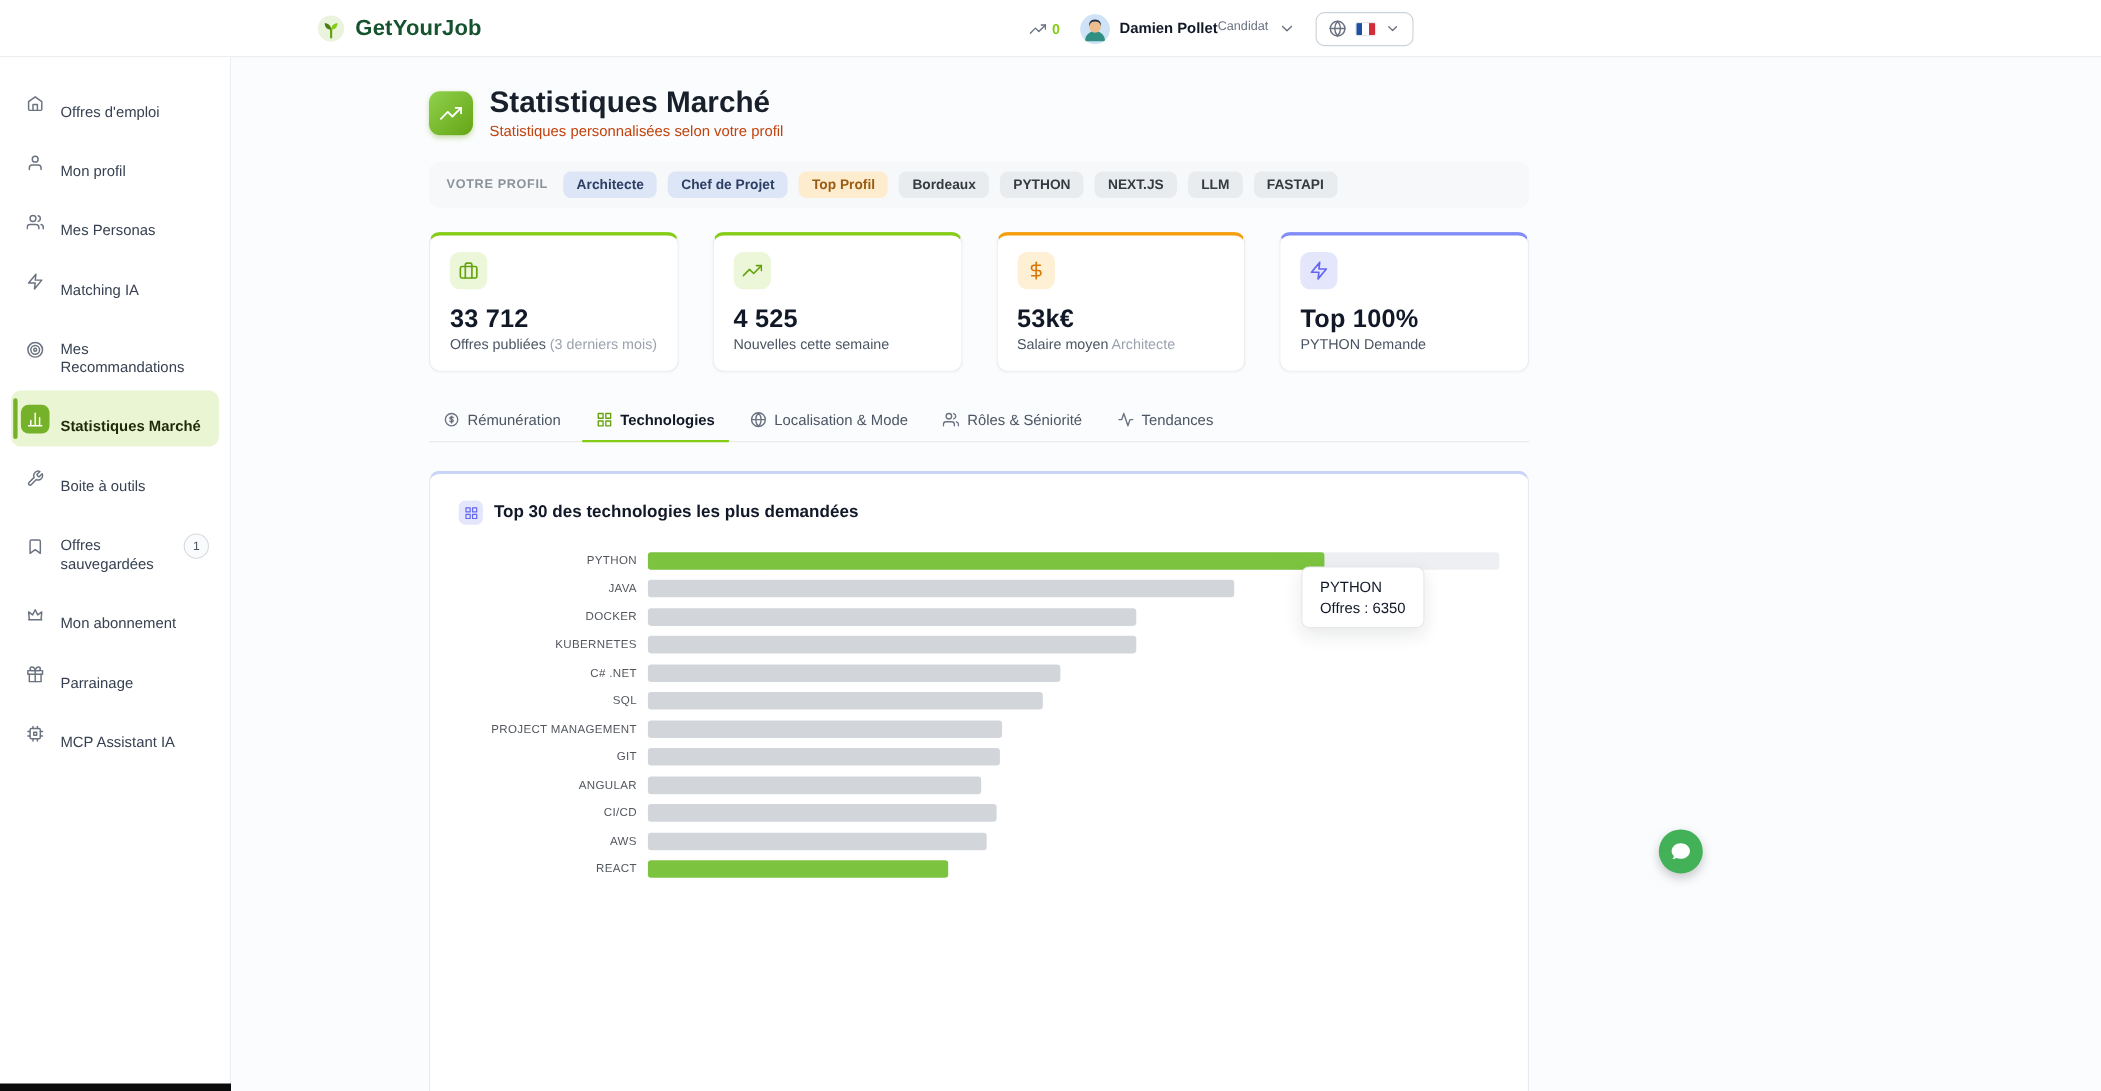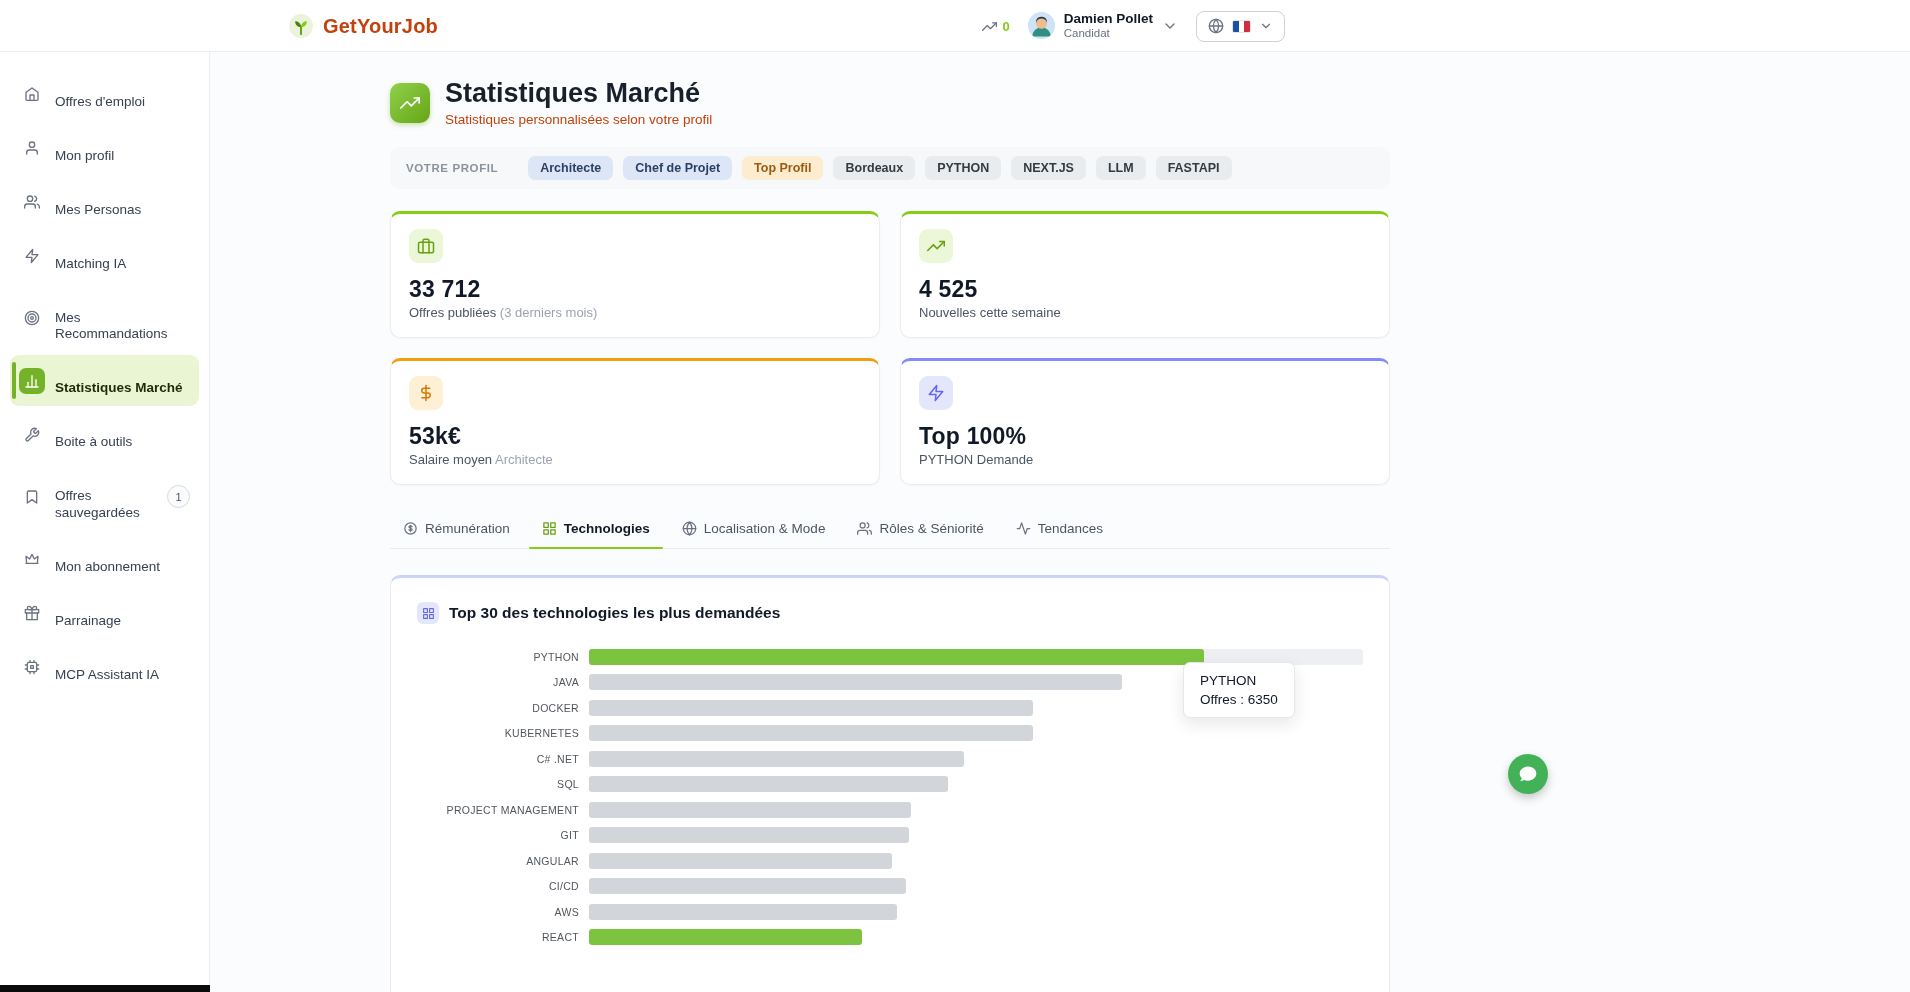--- a/index.html
+++ b/index.html
@@ -2,26 +2,26 @@
 <html><head>
 <meta charset="utf-8">
 <style>
   * { box-sizing: border-box; margin: 0; padding: 0; }
   html,body { width:1910px; height:992px; overflow:hidden; }
   body { font-family:"Liberation Sans", sans-serif; background:#fbfcfd; color:#1f2937; position:relative; }
 
   
   .topbar { position:absolute; top:0; left:0; width:1910px; height:52px; background:#fff; border-bottom:1px solid #ebedf0; z-index:20; }
   .logo { position:absolute; left:288px; top:0; height:52px; display:flex; align-items:center; gap:9px; }
-  .logo-text { font-size:20px; font-weight:bold; color:#c2410c; letter-spacing:.2px; }
+  .logo-text { font-size:20px; font-weight:bold; color:#14532d; letter-spacing:.2px; }
   .top-right { position:absolute; right:625px; top:0; height:52px; display:flex; align-items:center; gap:18px; }
   .notif { display:flex; align-items:center; gap:5px; color:#84cc16; font-size:13px; font-weight:bold; }
   .userbox { display:flex; align-items:center; gap:9px; cursor:pointer; }
   .avatar { width:27px; height:27px; border-radius:50%; overflow:hidden; background:#d6e6f5; flex:0 0 auto; }
-  .user-meta { display:flex; flex-direction:column; line-height:1.2; }
+  .user-meta { display:flex; flex-direction:row; line-height:1.2; }
   .user-name { font-size:13.5px; font-weight:bold; color:#111827; }
   .user-role { font-size:11.5px; color:#6b7280; }
   .chev { color:#6b7280; display:flex; }
   .langbox { display:flex; align-items:center; gap:8px; border:1px solid #cbd2d9; border-radius:8px; padding:6px 11px; height:31px; cursor:pointer; color:#374151; background:#fff; }
   .flag { width:19px; height:13px; border-radius:2px; background:linear-gradient(90deg,#1e50a0 0 33%,#fff 33% 66%,#d22d3c 66% 100%); border:1px solid #e3e5e8; }
 
   
   .sidebar { position:absolute; top:52px; left:0; width:210px; height:940px; background:#fff; border-right:1px solid #ebedf0; padding-top:14px; z-index:10; }
   .side-item { display:flex; align-items:center; gap:10px; margin:3px 10px; padding:9px 9px; border-radius:9px; font-size:13.5px; color:#374151; cursor:pointer; position:relative; }
   .side-ic { width:26px; height:26px; display:flex; align-items:center; justify-content:center; color:#6b7280; flex:0 0 auto; border-radius:7px; }
@@ -34,28 +34,28 @@
 
   
   .main { position:absolute; left:210px; top:52px; width:1700px; height:940px; overflow:hidden; background:#fbfcfd; }
   .content { width:1000px; margin-left:180px; padding-top:26px; }
 
   .title-row { display:flex; align-items:center; gap:15px; }
   .title-icon { width:40px; height:40px; border-radius:10px; background:linear-gradient(135deg,#90d14e,#65a514); color:#fff; display:flex; align-items:center; justify-content:center; box-shadow:0 2px 5px rgba(110,170,30,.35); }
   .page-title { font-size:27px; font-weight:bold; color:#17202b; line-height:1.15; }
   .page-subtitle { font-size:13.5px; color:#c2410c; margin-top:3px; }
 
-  .profile-bar { margin-top:20px; background:#f7f8f9; border-radius:10px; padding:9px 16px; display:flex; align-items:center; gap:26px; flex-wrap:wrap; }
+  .profile-bar { margin-top:20px; background:#f7f8f9; border-radius:10px; padding:9px 16px; display:flex; align-items:center; gap:10px; flex-wrap:wrap; }
   .profile-label { font-size:11.5px; letter-spacing:.6px; color:#8a929c; font-weight:bold; margin-right:4px; }
   .chip { padding:5px 12px; border-radius:7px; font-size:12.5px; font-weight:600; white-space:nowrap; }
   .chip-blue  { background:#dde6f6; color:#2c3e63; }
   .chip-amber { background:#fdeccd; color:#9a5b13; }
   .chip-gray  { background:#e9ecef; color:#343a40; }
 
-  .stats-grid { margin-top:22px; display:grid; grid-template-columns:repeat(2,1fr); gap:20px; }
+  .stats-grid { margin-top:22px; display:grid; grid-template-columns:repeat(4,1fr); gap:31px; }
   .stat-card { background:#fff; border:1px solid #ebedf0; border-top:3px solid var(--accent,#84cc16); border-radius:10px; padding:15px 18px 17px; box-shadow:0 1px 2px rgba(20,30,40,.03); }
   .stat-ic { width:34px; height:34px; border-radius:9px; display:flex; align-items:center; justify-content:center; }
   .stat-value { margin-top:13px; font-size:23px; font-weight:bold; color:#111827; letter-spacing:.2px; }
   .stat-label { margin-top:2px; font-size:13px; color:#4b5563; }
   .stat-sub { color:#9ca3af; }
 
   .tab-bar { margin-top:26px; display:flex; gap:6px; border-bottom:1px solid #e8eaed; }
   .tab { display:flex; align-items:center; gap:7px; padding:10px 13px 12px; font-size:13.5px; color:#4b5563; cursor:pointer; position:relative; white-space:nowrap; }
   .tab svg { color:#6b7280; }
   .tab.active { color:#111827; font-weight:bold; }

